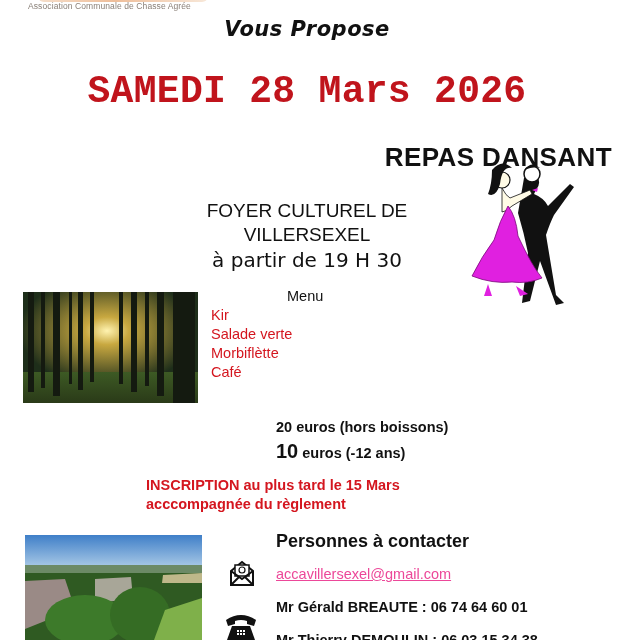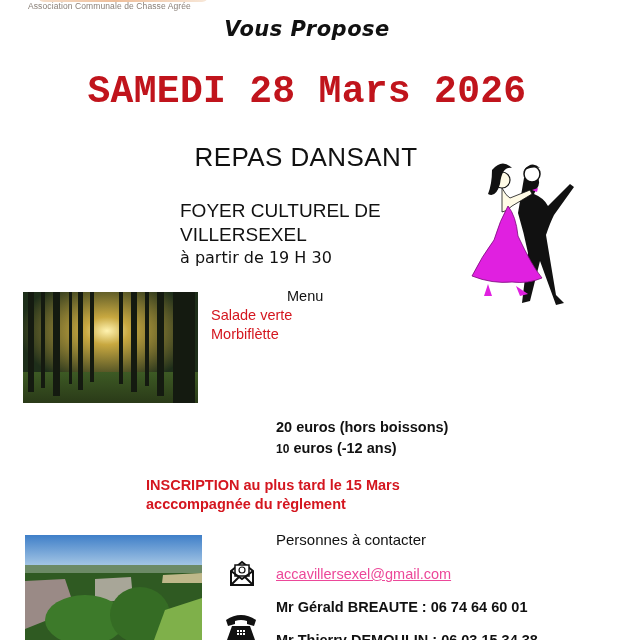--- a/index.html
+++ b/index.html
@@ -2,37 +2,37 @@
 <html><head>
 <meta charset="utf-8">
 <style>
   html, body { margin:0; padding:0; background:#ffffff; }
   body { width:640px; height:640px; overflow:hidden; position:relative; font-family:"Liberation Sans", sans-serif; color:#111; }
   .abs { position:absolute; }
   .logo-strip { left:38px; top:-6px; width:170px; height:8px; background:linear-gradient(90deg,#f2d3b8 0%,#e9a878 45%,#f5e0cc 100%); border-radius:0 0 6px 6px; opacity:.75; }
   .logo-caption { left:28px; top:1px; font-size:8.5px; color:#8a8078; letter-spacing:0.1px; white-space:nowrap; }
   .propose { left:0; width:614px; top:17px; text-align:center; font-family:"DejaVu Sans", sans-serif; font-style:italic; font-weight:bold; font-size:21px; color:#111; letter-spacing:0.5px; }
   .date { left:0; width:614px; top:70px; text-align:center; font-weight:bold; font-size:38px; color:#c0141c; letter-spacing:0.3px;font-family:Liberation Mono, monospace; }
-  .event { left:0; width:612px; top:142px; text-align:center; font-weight:normal; font-size:26px; color:#111; letter-spacing:0.4px; }
-  .venue { left:180px; width:254px; top:199px; text-align:left; font-size:19px; line-height:24px; color:#111; }
-  .time { left:180px; width:254px; top:248px; font-family:"DejaVu Sans", sans-serif; font-size:16px; color:#111; }
+  .event { left:0; width:612px; top:142px; text-align:right; font-weight:bold; font-size:26px; color:#111; letter-spacing:0.4px; }
+  .venue { left:180px; width:254px; top:199px; text-align:center; font-size:19px; line-height:24px; color:#111; }
+  .time { left:180px; width:254px; top:248px; text-align:center; font-family:"DejaVu Sans", sans-serif; font-size:20px; color:#111; }
   .dancers { left:452px; top:156px; width:124px; height:150px; }
   .forest { left:23px; top:292px; width:175px; height:111px; overflow:hidden; }
   .menu-title { left:287px; top:288px; font-size:14.5px; color:#111; }
   .menu-list { left:211px; top:306px; margin:0; padding:0; list-style:none; }
   .menu-list li { font-size:14.5px; line-height:19px; color:#d4161f; }
   .price { left:276px; font-size:14.5px; font-weight:bold; color:#111; white-space:nowrap; }
   .price1 { top:419px; }
   .price2 { top:440px; }
-  .price .num { font-size:12px; }
+  .price .num { font-size:20px; }
   .inscr { left:146px; font-size:14.5px; font-weight:bold; color:#d4161f; white-space:nowrap; }
   .inscr1 { top:477px; }
   .inscr2 { top:496px; }
   .village { left:25px; top:535px; width:177px; height:105px; overflow:hidden; }
-  .contact-title { left:276px; top:531px; font-size:15px; font-weight:normal; color:#111; }
+  .contact-title { left:276px; top:531px; font-size:18px; font-weight:bold; color:#111; }
   .email-icon { left:228px; top:559px; width:28px; height:28px; }
   .email { left:276px; top:566px; font-size:14.5px; color:#ec4899; text-decoration:underline; }
   .phone-icon { left:224px; top:612px; width:34px; height:28px; }
   .contact1 { left:276px; top:599px; font-size:14.5px; font-weight:bold; color:#111; white-space:nowrap; }
   .contact2 { left:276px; top:632px; font-size:14.5px; font-weight:bold; color:#111; white-space:nowrap; }
 </style>
 </head>
 <body>
 
 <div class="abs logo-strip"></div>
@@ -82,22 +82,24 @@
     <rect x="96" y="0" width="4" height="92"></rect>
       <rect x="108" y="0" width="6" height="100"></rect>
     <rect x="122" y="0" width="4" height="94"></rect>
       <rect x="134" y="0" width="7" height="104"></rect>
     <rect x="150" y="0" width="22" height="111"></rect>
   </g>
 </svg>
 
 <div class="abs menu-title">Menu</div>
 <ul class="abs menu-list">
+  <li>Kir</li>
   <li>Salade verte</li>
   <li>Morbiflètte</li>
+  <li>Café</li>
 </ul>
 
 <div class="abs price price1">
   <span>20</span><span> euros (hors boissons)</span>
 </div>
 <div class="abs price price2">
   <span class="num">10</span><span> euros (-12 ans)</span>
 </div>
 
 <div class="abs inscr inscr1">INSCRIPTION au plus tard le 15 Mars</div>

